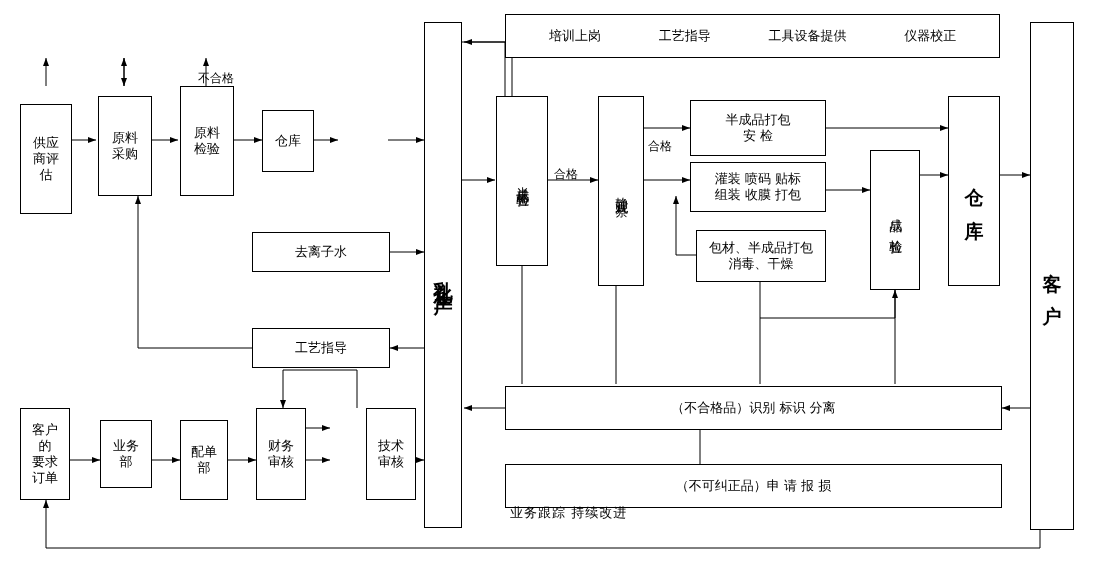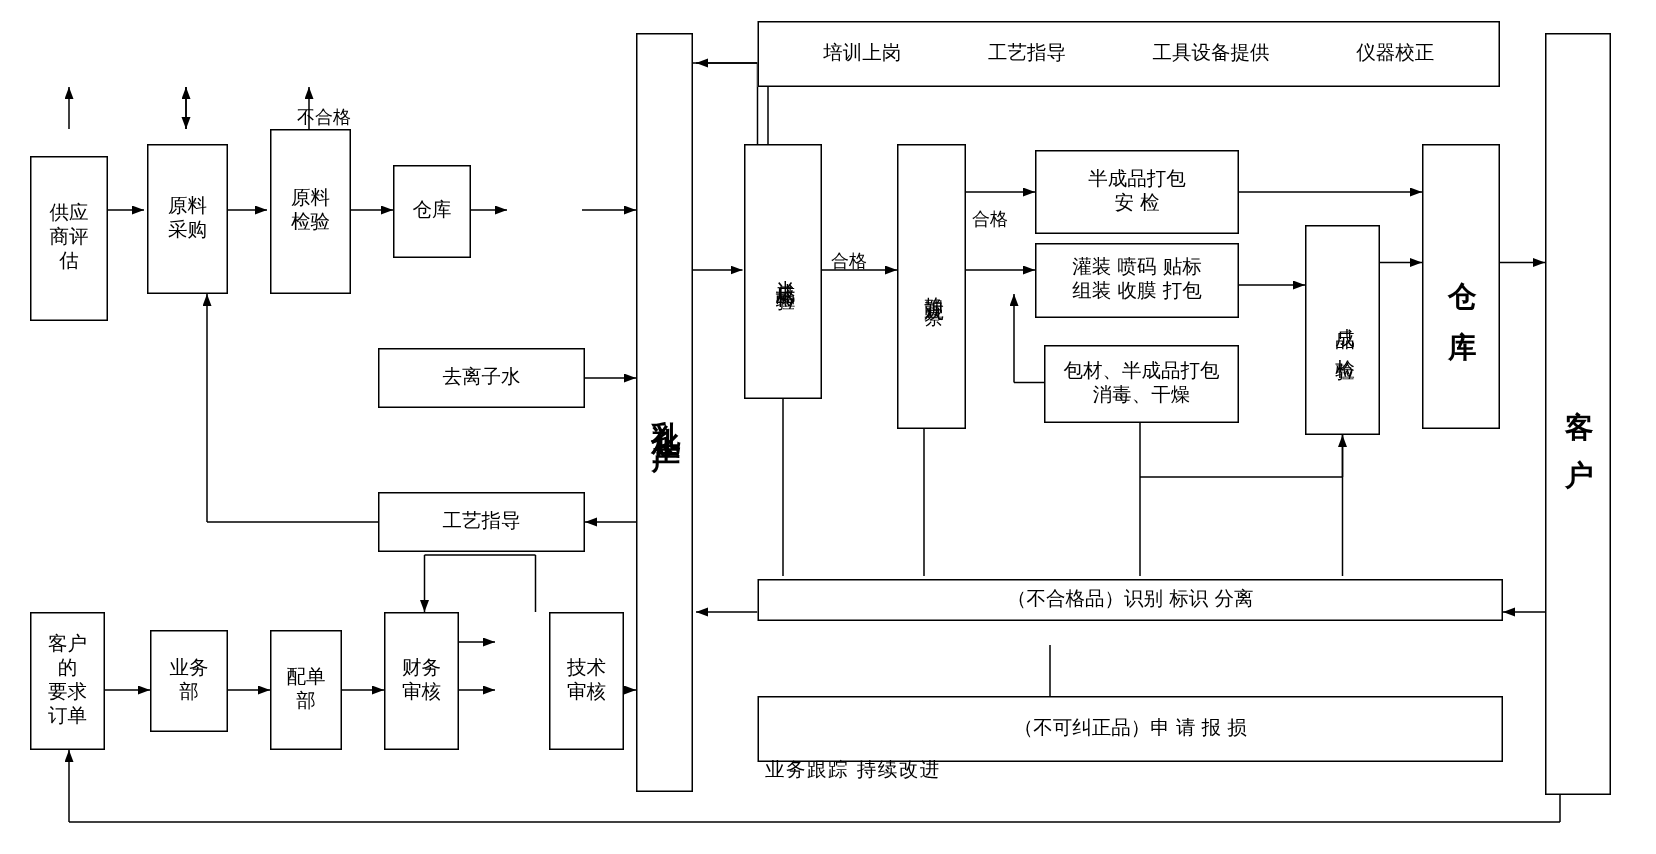--- a/index.html
+++ b/index.html
@@ -213,21 +213,21 @@
   </div>
 
   <div class="box" style="left:948px;top:96px;width:52px;height:190px;">
     <span class="vtext bigv">仓 库</span>
   </div>
 
   <div class="box" style="left:1030px;top:22px;width:44px;height:508px;">
     <span class="vtext bigv">客 户</span>
   </div>
 
-  <div class="box" style="left:505px;top:386px;width:497px;height:28px;">
+  <div class="box" style="left:505px;top:386px;width:497px;height:44px;">
     <span>（不合格品）识别   标识   分离</span>
   </div>
 
   <div class="box" style="left:505px;top:464px;width:497px;height:44px;">
     <span>（不可纠正品）申 请 报 损</span>
   </div>
 
   <div class="label" style="left:510px;top:504px;font-size:13px;letter-spacing:1px;">业务跟踪     持续改进</div>
 
 </div>

